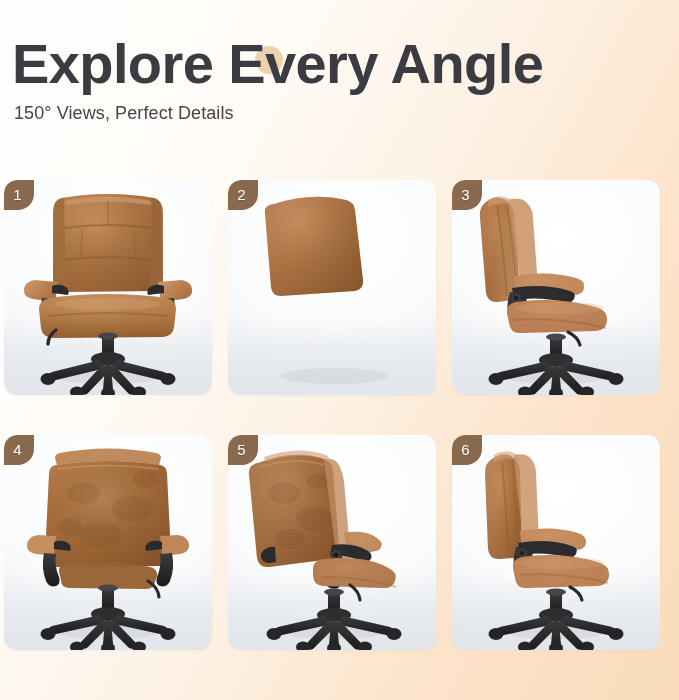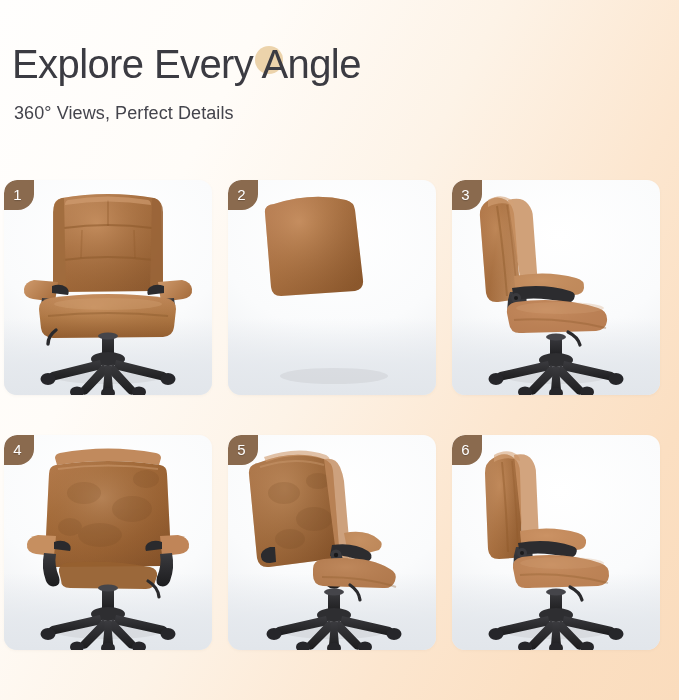--- a/index.html
+++ b/index.html
@@ -27,22 +27,22 @@
 
   
   .hdr { position:absolute; left:12px; top:34px; width:660px; }
   .deco-dot {
     position:absolute; left:243px; top:12px;
     width:28px; height:28px; border-radius:50%;
     background:#eacfa4; opacity:.92;
   }
   h1.title {
     position:relative;
-    font-size:40px; line-height:60px;
-    font-weight:normal; letter-spacing:-0.6px;
+    font-size:56px; line-height:60px;
+    font-weight:bold; letter-spacing:-0.6px;
     color:#3b3b42;
     white-space:nowrap;
   }
   .subtitle {
     position:relative;
     margin-top:9px; margin-left:2px;
     font-size:18px; color:#44444c; letter-spacing:.1px;
   }
 
   
@@ -84,21 +84,21 @@
   .chair svg { width:100%; height:100%; display:block; }
 </style>
 </head>
 <body>
 
 <div id="stage">
 
   <div class="hdr">
     <div class="deco-dot"></div>
     <h1 class="title">Explore Every Angle</h1>
-    <div class="subtitle">360° Views, Perfect Details</div>
+    <div class="subtitle">150° Views, Perfect Details</div>
   </div>
 
   <div class="grid">
 
     <div class="panel">
       <div class="floor"></div>
       <div class="badge">1</div>
       <div class="chair">
         <svg viewBox="0 0 208 215" preserveAspectRatio="xMidYMid meet">
           <defs>

